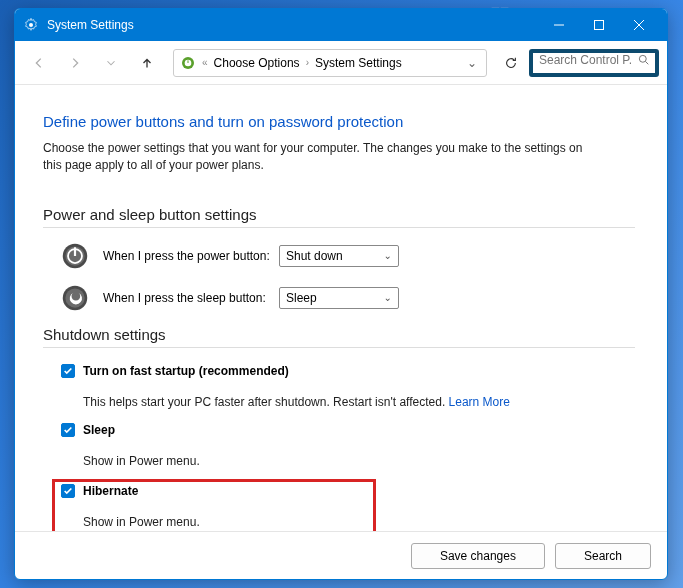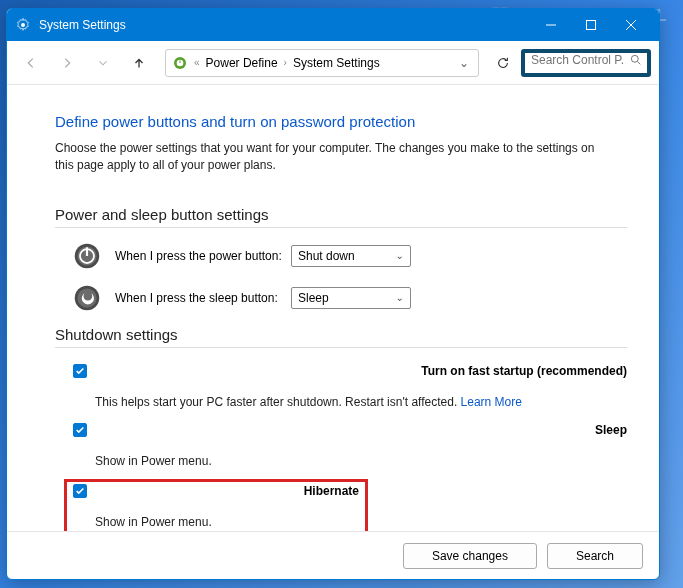--- a/index.html
+++ b/index.html
@@ -8,21 +8,21 @@
   font-size: 12px;
   background: linear-gradient(135deg, #1a5fb4 0%, #3584e4 50%, #62a0ea 100%);
   width: 683px;
   height: 588px;
   overflow: hidden;
   position: relative;
 }
 .window {
   position: absolute;
   top: 8px;
-  left: 6px;
+  left: 14px;
   width: 654px;
   height: 572px;
   background: #ffffff;
   border: 1px solid #0078d4;
   border-radius: 6px;
   overflow: hidden;
   box-shadow: 0 4px 20px rgba(0,0,0,0.3);
   display: flex;
   flex-direction: column;
 }
@@ -103,21 +103,21 @@
 .search-box input {
   border: none;
   outline: none;
   width: 100%;
   font-size: 12px;
   color: #777;
 }
 .content {
   flex: 1;
   overflow-y: auto;
-  padding: 28px 32px 10px 48px;
+  padding: 28px 32px 10px 28px;
 }
 .page-heading {
   color: #0a58ca;
   font-size: 15px;
   font-weight: 400;
   margin-bottom: 10px;
 }
 .desc {
   font-size: 12px;
   color: #222;
@@ -173,21 +173,20 @@
   outline: 3px solid #d82424;
   outline-offset: -2px;
   padding: 4px 8px 6px 8px;
   margin-left: -8px;
   margin-right: 260px;
 }
 .chk-line1 {
   display: flex;
   align-items: center;
   gap: 8px;
-  justify-content: space-between;
 }
 .chk {
   width: 14px;
   height: 14px;
   border: 1px solid #0078d4;
   border-radius: 2px;
   background: #0078d4;
   display: inline-flex;
   align-items: center;
   justify-content: center;
@@ -300,21 +299,21 @@
           <path d="M8 13 L8 4 M4 8 L8 4 L12 8" fill="none" stroke="#333" stroke-width="1.5"></path>
         </svg>
     </div>
     <div class="address-bar">
       <svg width="16" height="16" viewBox="0 0 24 24">
         <circle cx="12" cy="12" r="9" fill="#5aa02c"></circle>
         <circle cx="12" cy="12" r="5" fill="#fff"></circle>
         <path d="M12 8v4" stroke="#5aa02c" stroke-width="1.5"></path>
       </svg>
       <span class="chev">«</span>
-      <span class="crumb">Power Define</span>
+      <span class="crumb">Choose Options</span>
       <span class="chev">›</span>
       <span class="crumb">System Settings</span>
       <span class="spacer"></span>
       <span class="dd-chev">⌄</span>
     </div>
     <div class="refresh-btn">
       <svg width="14" height="14" viewBox="0 0 16 16">
           <path d="M13 8a5 5 0 1 1-1.5-3.5M13 2v3h-3" fill="none" stroke="#333" stroke-width="1.3"></path>
         </svg>
     </div>

